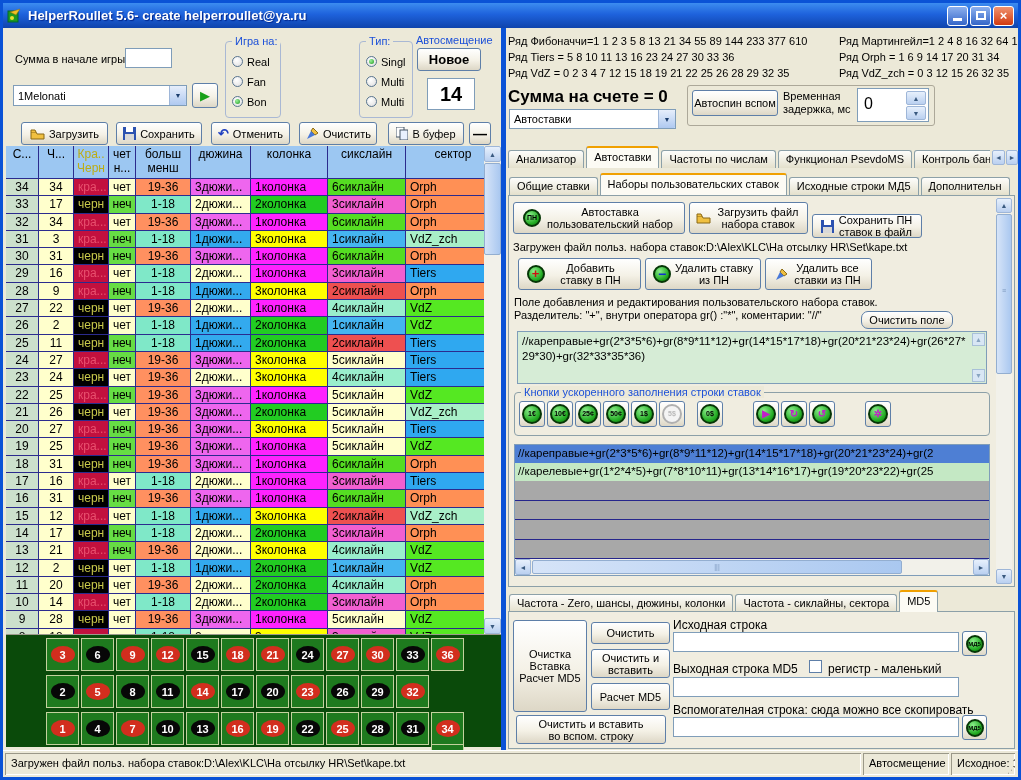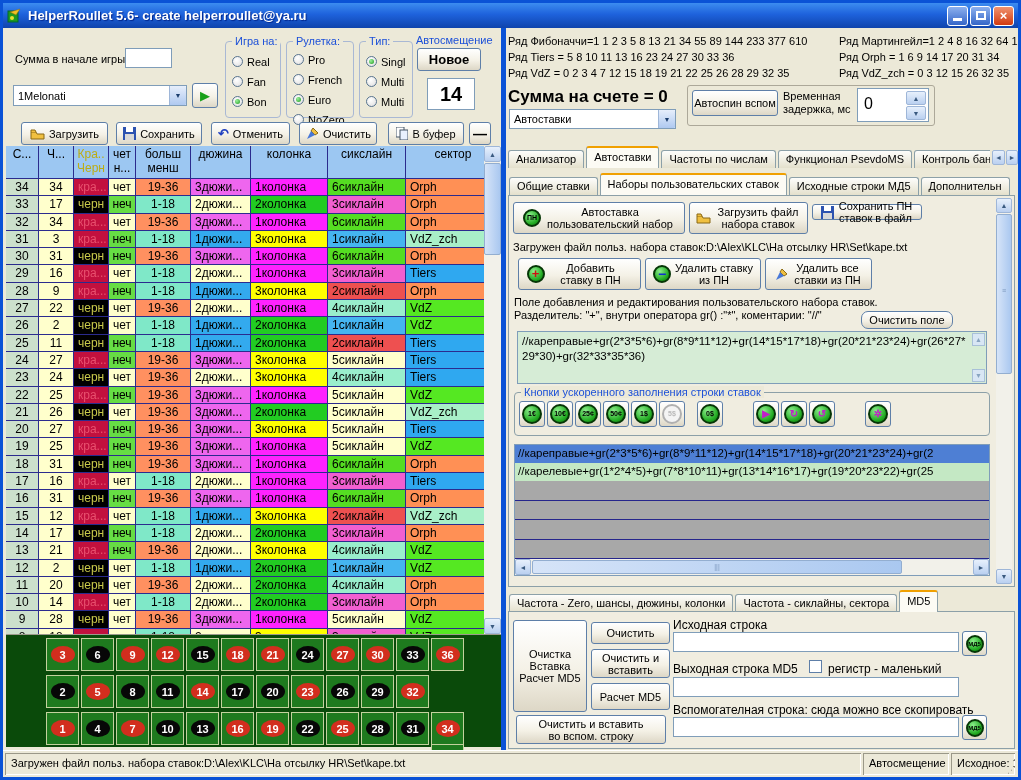--- a/index.html
+++ b/index.html
@@ -139,41 +139,20 @@
         <div class="radio">
           <span class="dot"></span>
           <span>Fan</span>
         </div>
         <div class="radio sel">
           <span class="dot"></span>
           <span>Bon</span>
         </div>
       </div>
   </div>
-  <div class="groupbox" style="left:283px;top:38px;width:68px;height:77px;">
-    <span class="gb-label">Рулетка:</span>
-    <div style="padding:6px 0 0 4px;">
-        <div class="radio">
-          <span class="dot"></span>
-          <span>Pro</span>
-        </div>
-        <div class="radio">
-          <span class="dot"></span>
-          <span>French</span>
-        </div>
-        <div class="radio sel">
-          <span class="dot"></span>
-          <span>Euro</span>
-        </div>
-        <div class="radio">
-          <span class="dot"></span>
-          <span>NoZero</span>
-        </div>
-      </div>
-  </div>
   <div class="groupbox" style="left:356px;top:38px;width:54px;height:77px;">
     <span class="gb-label">Тип:</span>
     <div style="padding:8px 0 0 4px;">
         <div class="radio sel">
           <span class="dot"></span>
           <span>Singl</span>
         </div>
         <div class="radio">
           <span class="dot"></span>
           <span>Multi</span>
@@ -270,21 +249,21 @@
       <span class="gc" style="font-size:7px;">ПН</span>
       <span style="width:130px;">Автоставка пользовательский набор</span>
     </div>
     <div class="xp-btn" style="position:absolute;left:180px;top:6px;width:119px;height:32px;">
       <svg width="15" height="12" class="icon">
           <path d="M1 4 h5 l1 2 h7 v5 h-13 z" fill="#F0C040" stroke="#8A6914"></path>
           <path d="M1 4 v-2 h4 l1 2" fill="#F0C040" stroke="#8A6914"></path>
         </svg>
       <span style="width:86px;">Загрузить файл набора ставок</span>
     </div>
-    <div class="xp-btn" style="position:absolute;left:303px;top:8px;width:110px;height:16px;">
+    <div class="xp-btn" style="position:absolute;left:303px;top:18px;width:110px;height:24px;">
       <svg width="13" height="13" class="icon">
           <rect x="0" y="0" width="13" height="13" fill="#2C52B0"></rect>
           <rect x="3" y="0" width="7" height="5" fill="#fff"></rect>
           <rect x="2" y="7" width="9" height="6" fill="#D8D8D8"></rect>
         </svg>
       <span style="width:76px;">Сохранить ПН ставок в файл</span>
     </div>
 
     <span style="position:absolute;left:4px;top:45px;white-space:nowrap;">Загружен файл польз. набора ставок:D:\Alex\KLC\На отсылку HR\Set\kape.txt</span>
 

